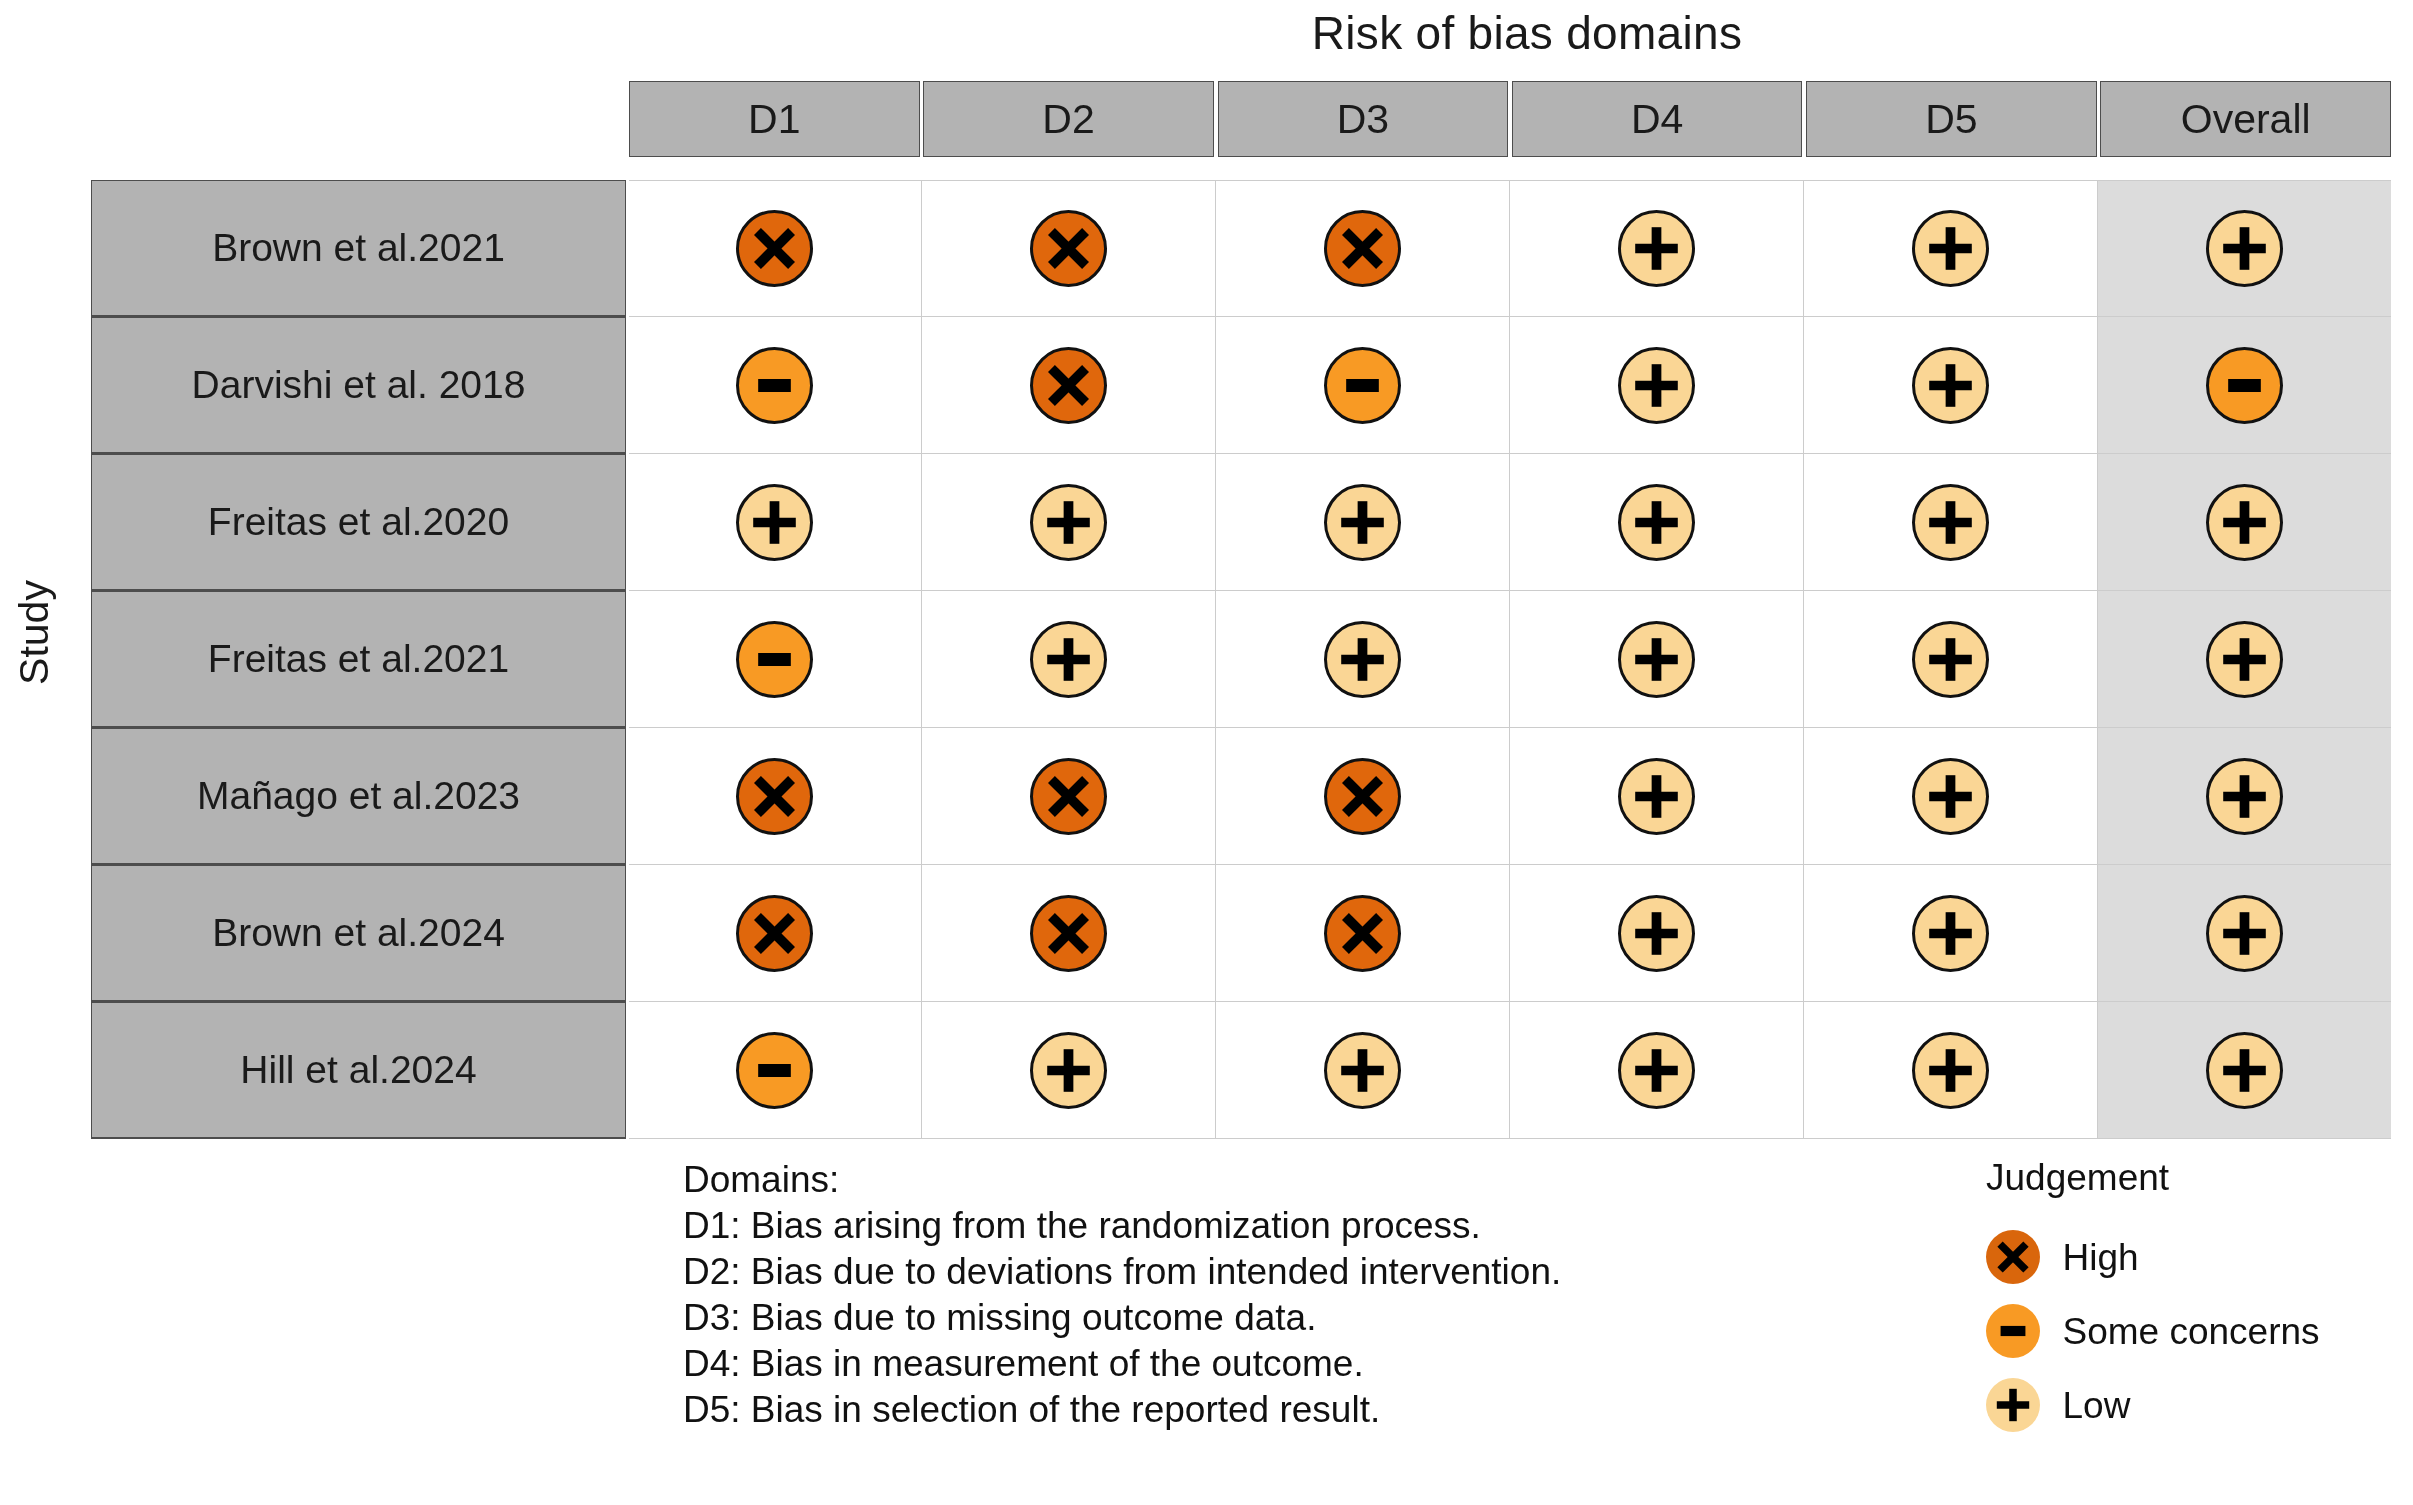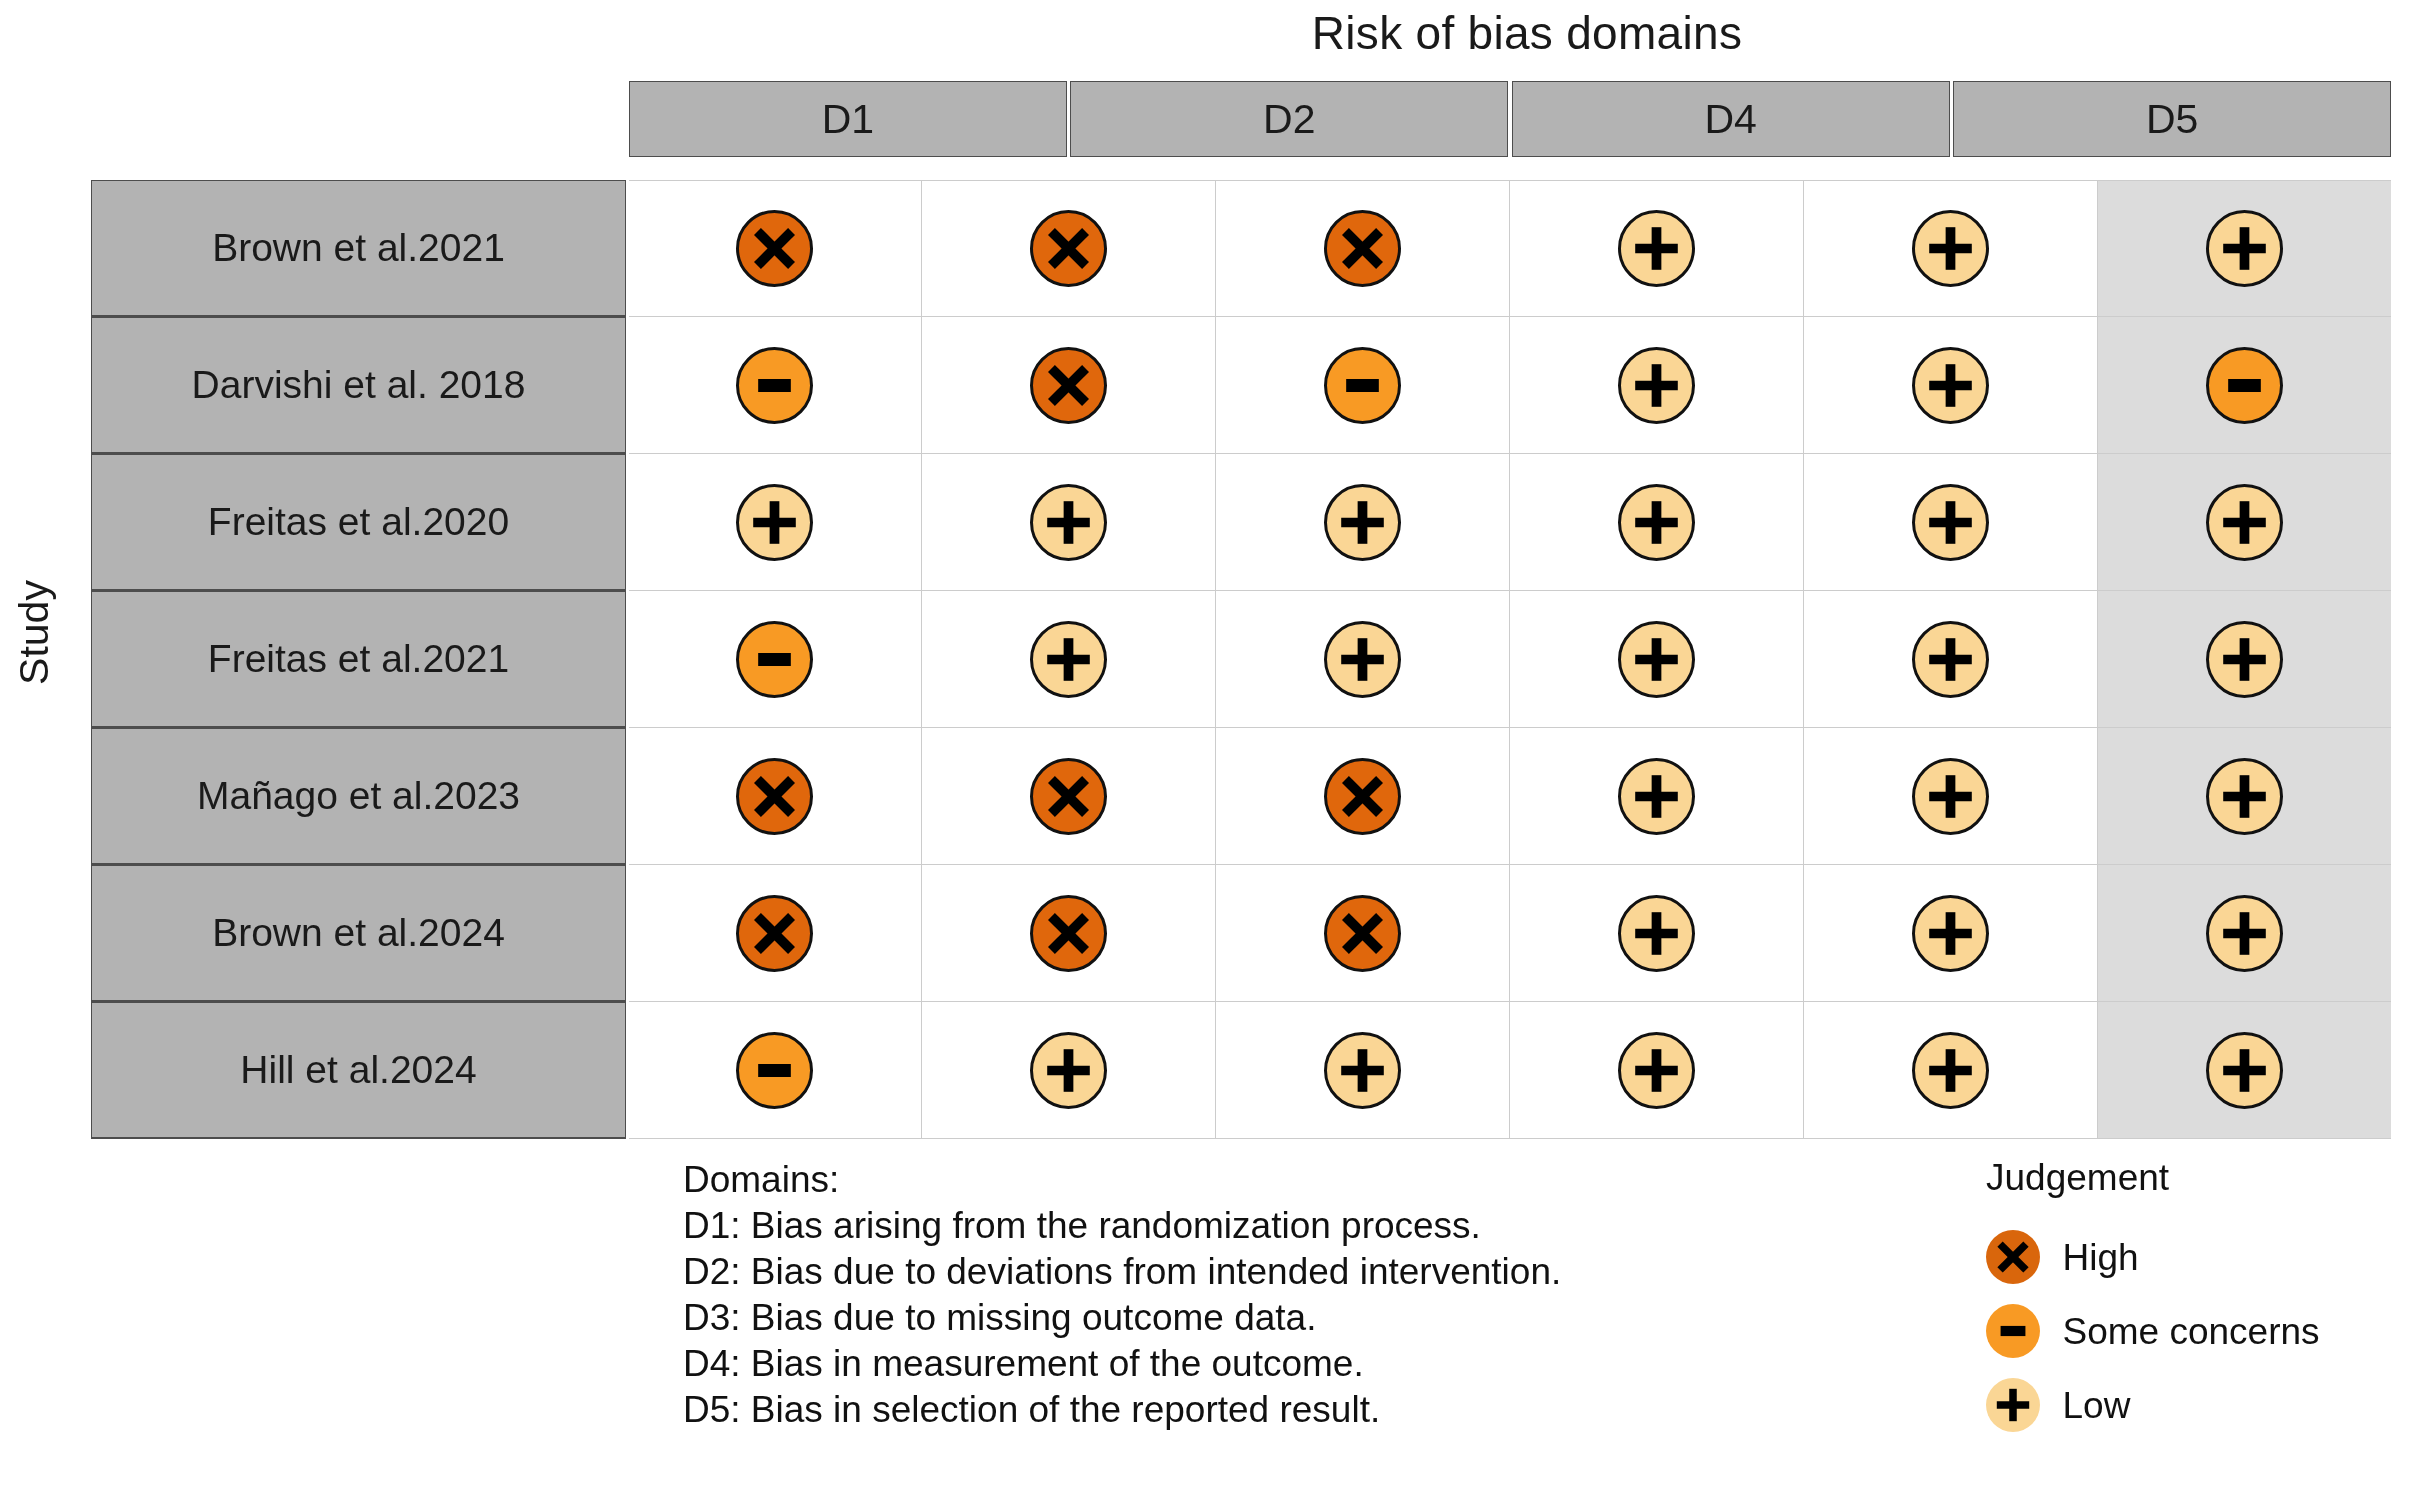--- a/index.html
+++ b/index.html
@@ -185,22 +185,24 @@
 </head>
 <body>
 
 <div id="plot-title">Risk of bias domains</div>
 
 <div id="axis-label-study">Study</div>
 
 <div id="header-row">
     <div class="header-cell">D1</div>
     <div class="header-cell">D2</div>
+    <div class="header-cell">D3</div>
     <div class="header-cell">D4</div>
     <div class="header-cell">D5</div>
+    <div class="header-cell">Overall</div>
   </div>
 
 <div id="grid-body">
     <div class="grid-row">
       <div class="study-label">Brown et al.2021</div>
       <div class="cells-wrap">
         <div class="judgement-cell">
           <div class="bubble high" title="High">
             <span class="glyph">
               <svg width="77" height="77" viewBox="0 0 124 124">

